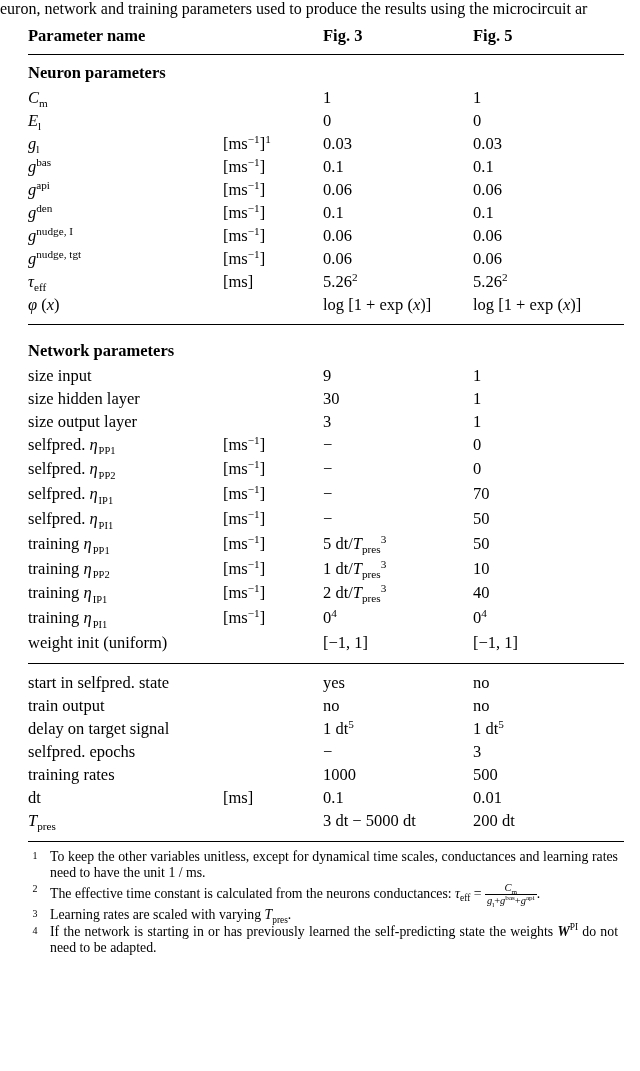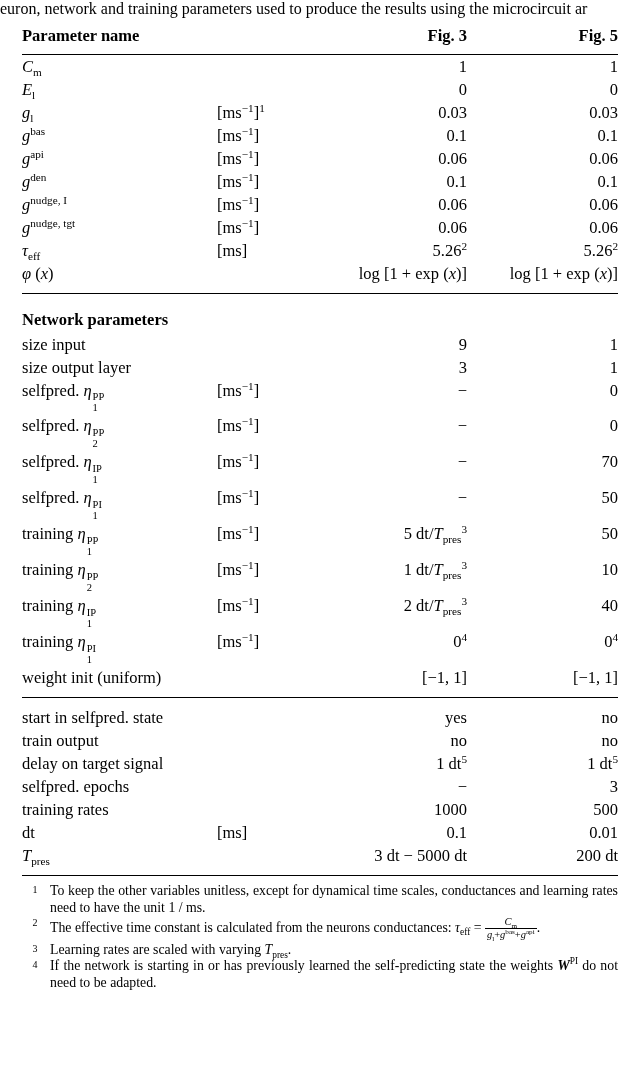--- a/index.html
+++ b/index.html
@@ -1,28 +1,28 @@
 <!DOCTYPE html>
 <html><head>
 <meta charset="utf-8">
 <style>
   *{margin:0;padding:0;box-sizing:border-box;}
   html,body{background:#fff;}
   body{width:640px;height:1071px;color:#000;font-family:"Liberation Serif",serif;overflow:hidden;}
   .caption-top{font-size:16px;line-height:18px;white-space:nowrap;overflow:hidden;padding:0 0 4px 0;}
-  .params{border-collapse:collapse;width:596px;margin:0 22px;}
+  .params{border-collapse:collapse;width:596px;margin:0 28px;}
   th,td{font-size:16.5px;line-height:20px;padding:1.5px 0;text-align:left;vertical-align:baseline;font-weight:normal;}
   thead th{font-weight:bold;padding-top:4px;padding-bottom:8px;border-bottom:1.6px solid #000;}
-  td.c-fig3, td.c-fig5, th.c-fig3, th.c-fig5{text-align:right;}
+  td.c-fig3, td.c-fig5, th.c-fig3, th.c-fig5{text-align:left;}
   tr.section-row td{font-weight:bold;padding-top:8px;padding-bottom:3px;}
   tr.rule-row td{padding:8px 0 8px;}
   tr.rule-row td .rule{border-top:1.6px solid #000;height:0;}
   tr.rule-row.bottom td{padding:8px 0 2px;}
   sup,sub{font-size:68%;line-height:0;}
-  .supsub{display:inline-flex;flex-direction:column;align-items:flex-start;font-size:64%;line-height:1.05;vertical-align:-0.45em;margin-left:1px;}
+  .supsub{display:inline-flex;align-items:flex-start;font-size:64%;line-height:1.05;vertical-align:-0.45em;margin-left:1px;}
   .supsub sup,.supsub sub{font-size:100%;line-height:1.05;position:static;}
   .footnotes{margin:5px 22px 0;}
   .footnote{display:flex;font-size:13.8px;line-height:16.6px;text-align:justify;}
   .fn-num{width:26px;min-width:26px;text-align:center;font-size:10px;position:relative;top:-1px;}
   .fn-text{flex:1;padding-left:2px;}
   .frac{display:inline-block;vertical-align:middle;text-align:center;font-size:76%;line-height:1.15;}
   .frac .num{display:block;border-bottom:1px solid #000;padding:0 2px;}
   .frac .den{display:block;padding:0 2px;}
 </style>
 </head>
@@ -40,20 +40,23 @@
     </colgroup>
     <thead>
       <tr>
         <th class="c-name">Parameter name</th>
         <th class="c-unit"></th>
         <th class="c-fig3">Fig. 3</th>
         <th class="c-fig5">Fig. 5</th>
       </tr>
     </thead>
     <tbody id="table-body">
+        <tr class="section-row">
+          <td colspan="4">Neuron parameters</td>
+        </tr>
         <tr>
           <td class="c-name"><i>C</i><sub>m</sub></td>
           <td class="c-unit"></td>
           <td class="c-fig3">1</td>
           <td class="c-fig5">1</td>
         </tr>
         <tr>
           <td class="c-name"><i>E</i><sub>l</sub></td>
           <td class="c-unit"></td>
           <td class="c-fig3">0</td>
@@ -115,20 +118,26 @@
         <tr class="section-row">
           <td colspan="4">Network parameters</td>
         </tr>
         <tr>
           <td class="c-name">size input</td>
           <td class="c-unit"></td>
           <td class="c-fig3">9</td>
           <td class="c-fig5">1</td>
         </tr>
         <tr>
+          <td class="c-name">size hidden layer</td>
+          <td class="c-unit"></td>
+          <td class="c-fig3">30</td>
+          <td class="c-fig5">1</td>
+        </tr>
+        <tr>
           <td class="c-name">size output layer</td>
           <td class="c-unit"></td>
           <td class="c-fig3">3</td>
           <td class="c-fig5">1</td>
         </tr>
         <tr>
           <td class="c-name">selfpred. <i>η</i><span class="supsub">
               <sup>PP</sup>
               <sub>1</sub>
             </span></td>

